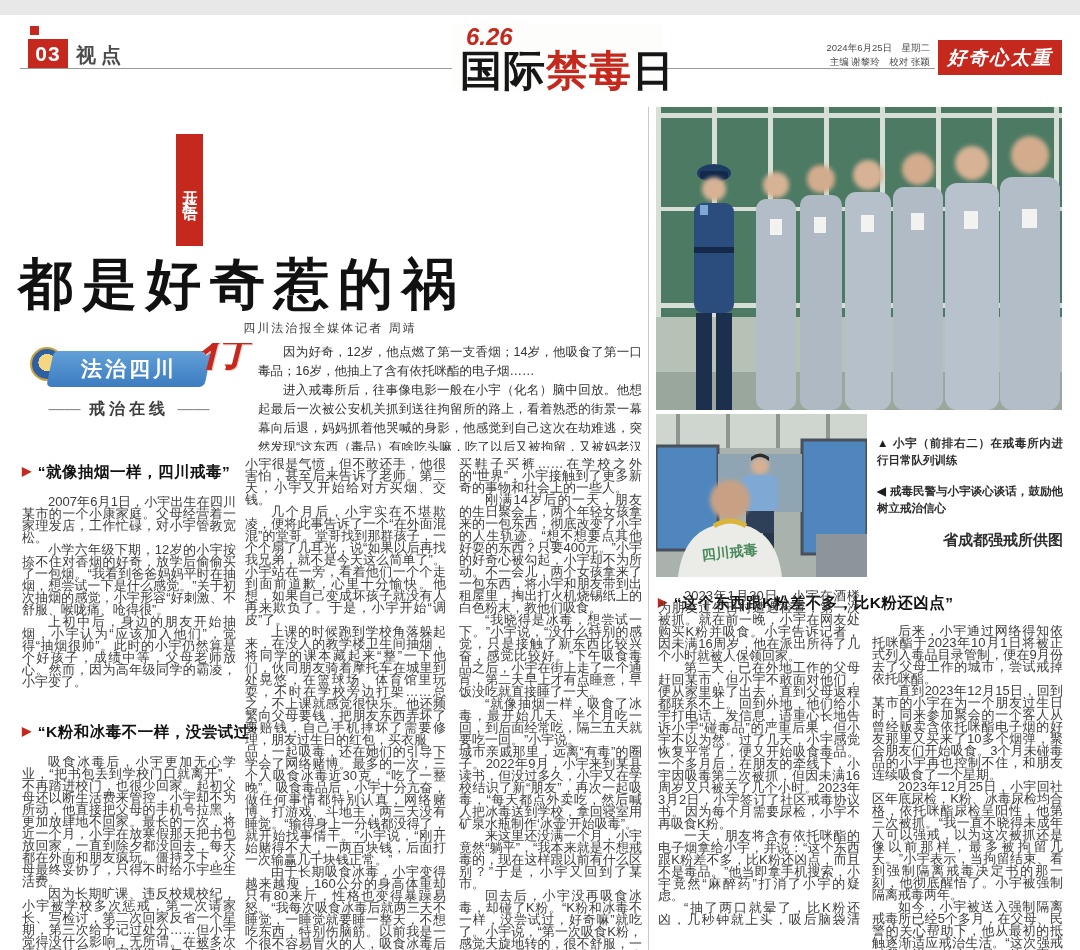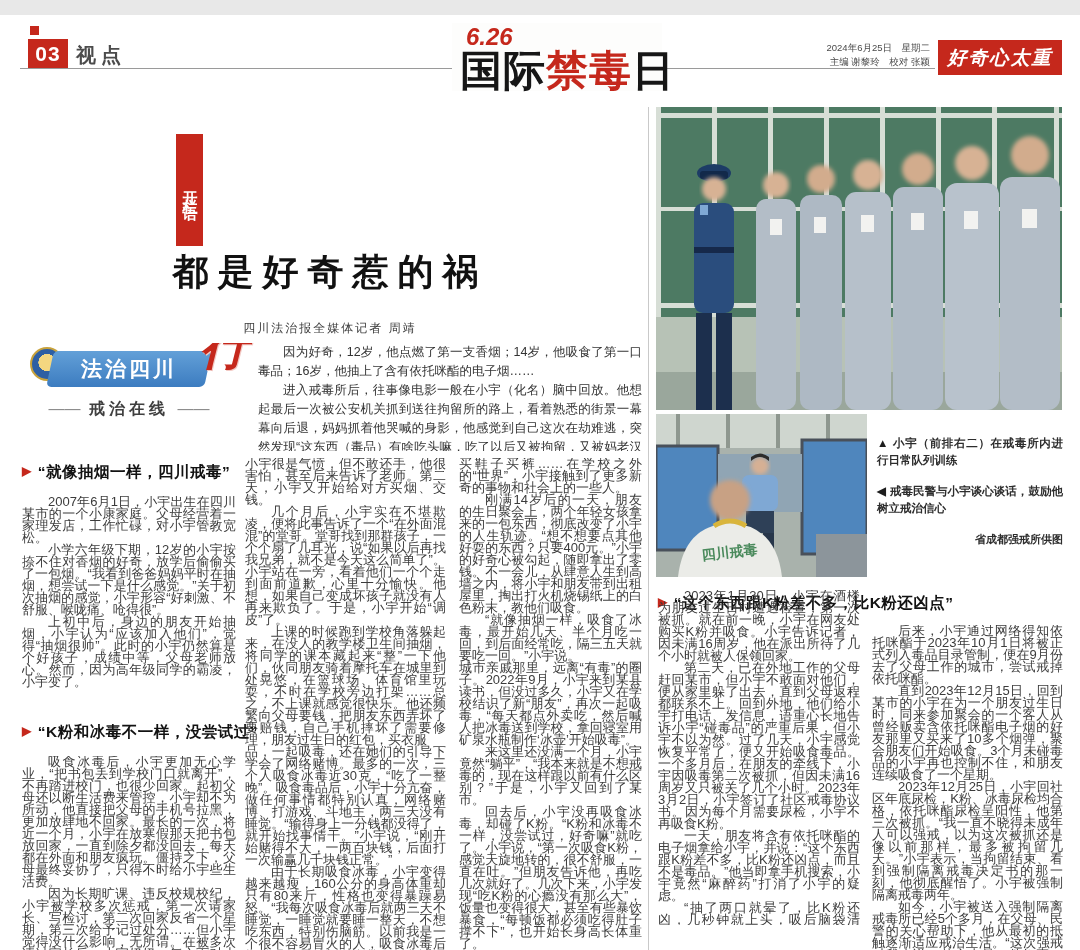--- a/index.html
+++ b/index.html
@@ -23,21 +23,21 @@
 
   
   .open-tab { position:absolute; left:176px; top:119px; width:27px; height:112px; background:#c5281c; color:#fff;
               writing-mode:vertical-rl; text-orientation:upright; font-size:15px; font-weight:bold; letter-spacing:7px;
               display:flex; align-items:center; justify-content:center; }
   .open-text { position:absolute; left:215px; top:95px; width:424px; height:138px; overflow:hidden;
                font-size:12px; line-height:18.6px; color:#474747; text-align:justify; }
   .open-text p { text-indent:2em; }
 
   
-  .headline { position:absolute; left:18px; top:233px; width:624px; text-align:center; font-size:36px; font-weight:900;
+  .headline { position:absolute; left:18px; top:233px; width:624px; font-size:55px; font-weight:900;
               color:#111; letter-spacing:9px; white-space:nowrap; }
   .byline { position:absolute; left:18px; top:305px; width:624px; text-align:center; font-size:12px; color:#3c3c3c; letter-spacing:2px; }
 
   
   .lede { position:absolute; left:24px; top:328px; width:618px; height:108px; overflow:hidden;
           font-size:12.5px; line-height:19px; color:#333; text-align:justify; }
   .lede p { text-indent:2em; }
   .badge-wrap { float:left; width:222px; height:96px; margin:2px 12px 0 0; position:relative; }
   .badge-bar { position:absolute; left:26px; top:6px; width:158px; height:36px; background:linear-gradient(180deg,#63a0d8,#3c7cc0);
                transform:skewX(-12deg); border-radius:5px; }
@@ -51,21 +51,21 @@
                color:#3f3f3f; letter-spacing:4px; }
   .badge-sub .dash { color:#8a8a8a; font-weight:normal; letter-spacing:0; }
 
   
   .photo-main { position:absolute; left:656px; top:92px; width:406px; height:303px; background:#5d8671; overflow:hidden; }
   .photo-second { position:absolute; left:656px; top:399px; width:211px; height:163px; background:#a9b2ac; overflow:hidden; }
   .captions { position:absolute; left:877px; top:420px; width:186px; font-size:11.5px; font-weight:bold;
               color:#2d2d2d; line-height:17px; text-align:justify; }
   .captions .cap { margin-bottom:14px; }
   .captions .arrow { color:#1d1d1d; margin-right:4px; }
-  .photo-credit { text-align:right; font-size:11px; color:#2d2d2d; }
+  .photo-credit { text-align:right; font-size:15px; color:#2d2d2d; }
 
   
   .v-rule { position:absolute; left:648px; top:92px; width:1px; height:853px; background:#c9c9c9; }
 
   
   .sec-head { position:absolute; font-size:15.5px; font-weight:900; color:#121212; letter-spacing:0.5px; white-space:nowrap; }
   .sec-head .tri { color:#c5281c; font-size:12px; margin-right:6px; vertical-align:2px; }
   .sec1 { left:22px; top:447px; }
   .sec2 { left:22px; top:707px; }
   .sec3 { left:658px; top:578px; }
@@ -251,21 +251,22 @@
   <div class="col col2">
       <p class="cont">小宇很是气愤，但不敢还手，他很害怕，甚至后来告诉了老师。第二天，小宇又开始给对方买烟、交钱。</p>
       <p>几个月后，小宇实在不堪欺凌，便将此事告诉了一个“在外面混混”的堂哥。堂哥找到那群孩子，一个个扇了几耳光，说“如果以后再找我兄弟，就不是今天这么简单了”。小宇站在一旁，看着他们一个个走到面前道歉，心里十分愉快。他想，如果自己变成坏孩子就没有人再来欺负了。于是，小宇开始“调皮”了。</p>
       <p>上课的时候跑到学校角落躲起来，在没人的教学楼卫生间抽烟，将同学的课本藏起来“整”一下他们，伙同朋友骑着摩托车在城里到处晃悠，在篮球场、体育馆里玩耍，不时在学校旁边打架……总之，不上课就感觉很快乐。他还频繁向父母要钱，把朋友东西弄坏了要赔钱，自己手机摔坏了需要修理，朋友过生日的红包，买衣服</p>
       <p class="cont">品，一起吸毒，还在她们的引导下学会了网络赌博。最多的一次，三个人吸食冰毒近30克，“吃了一整晚”。吸食毒品后，小宇十分亢奋，做任何事情都特别认真，网络赌博、打游戏、斗地主，两三天没有睡觉。“输得身上一分钱都没得了，就开始找事情干。”小宇说，“刚开始赌得不大，一两百块钱，后面打一次输赢几千块钱正常。”</p>
       <p>由于长期吸食冰毒，小宇变得越来越瘦，160公分的身高体重却只有80来斤，性格也变得暴躁易怒。“我每次吸食冰毒后就两三天不睡觉，一睡觉就要睡一整天，不想吃东西，特别伤脑筋。以前我是一个很不容易冒火的人，吸食冰毒后经常跟父母吵架，在外面两句话没对也能跟人打起来。”小宇从内心觉得，不能再吸食冰毒了。</p>
       <p>为此，小宇还曾主动告诉父母想到另一个</p>
     </div>
   <div class="col col3">
       <p class="cont">买鞋子买裤……在学校之外的“世界”，小宇接触到了更多新奇的事物和社会上的一些人。</p>
-      <p>刚满14岁后的一天，朋友的生日聚会上，两个年轻女孩拿来的一包东西，彻底改变了小宇的人生轨迹。“想不想要点其他好耍的东西？只要400元。”小宇的好奇心被勾起，随即拿出了零钱。不一会儿，从肆意人生到高墙之内，将小宇和朋友带到出租屋里，掏出打火机烧锡纸上的白色粉末，教他们吸食。</p>
+      <p>刚满14岁后的一天，朋友的生日聚会上，两个年轻女孩拿来的一包东西，彻底改变了小宇的人生轨迹。“想不想要点其他好耍的东西？只要400元。”小宇的好奇心被勾起，小宇却不为所动。不一会儿，两个女孩拿来了一包东西，将小宇和朋友带到出租屋里，掏出打火机烧锡纸上的白色粉末，教他们吸食。</p>
+      <p>“我晓得是冰毒，想尝试一下。”小宇说，“没什么特别的感觉，只是接触了新东西比较兴奋，感觉比较好。”下午吸食毒品之后，小宇在街上走了一个通宵，第二天早上才有点睡意，早饭没吃就直接睡了一天。</p>
       <p>“就像抽烟一样，吸食了冰毒，最开始几天、半个月吃一回，到后面经常吃，隔三五天就要吃一回。”小宇说。</p>
       <p class="cont">城市亲戚那里，远离“有毒”的圈子。2022年9月，小宇来到某县读书，但没过多久，小宇又在学校结识了新“朋友”，再次一起吸毒，“每天都点外卖吃，然后喊人把冰毒送到学校，拿回寝室用矿泉水瓶制作‘冰壶’开始吸毒”。</p>
       <p>来这里还没满一个月，小宇竟然“躺平”，“我本来就是不想戒毒的，现在这样跟以前有什么区别？”于是，小宇又回到了某市。</p>
       <p>回去后，小宇没再吸食冰毒，却碰了K粉。“K粉和冰毒不一样，没尝试过，好奇嘛”就吃了。小宇说，“第一次吸食K粉，感觉天旋地转的，很不舒服，一直在吐。”但朋友告诉他，再吃几次就好了。几次下来，小宇发现“吃K粉的心瘾没有那么大”，饭量也变得很大，甚至有些暴饮暴食，“每顿饭都必须吃得肚子撑不下”，也开始长身高长体重了。</p>
     </div>
   <div class="col col4">
       <p>2023年1月30日，小宇在酒楼为朋友过生日时遭遇检查，第一次被抓。就在前一晚，小宇在网友处购买K粉并吸食。小宇告诉记者，因未满16周岁，他在派出所待了几个小时就被人保领回家。</p>
       <p>第二天，已在外地工作的父母赶回某市，但小宇不敢面对他们，便从家里躲了出去，直到父母返程都联系不上。回到外地，他们给小宇打电话、发信息，语重心长地告诉小宇“碰毒品”的严重后果，但小宇不以为然。过了几天，小宇感觉恢复平常了，便又开始吸食毒品。一个多月后，在朋友的牵线下，小宇因吸毒第二次被抓，但因未满16周岁又只被关了几个小时。2023年3月2日，小宇签订了社区戒毒协议书。因为每个月需要尿检，小宇不再吸食K粉。</p>
       <p>一天，朋友将含有依托咪酯的电子烟拿给小宇，并说：“这个东西跟K粉差不多，比K粉还凶点，而且不是毒品。”他当即拿手机搜索，小宇竟然“麻醉药”打消了小宇的疑虑。</p>
       <p>“抽了两口就晕了，比K粉还凶，几秒钟就上头，吸后脑袋清醒，全身都在发麻发抖。”因为新鲜、好奇，小宇吸了第一口，“感觉比K粉还好耍，方便，不容易被认出来。”小宇因此开始天天吸食含有依托咪酯的电子烟，一个烟弹半小时就被吸完。但是，因为吸食依托咪酯自己被抓过多次，在酒吧里、大街上都被抓到过，“但只是东西被缴了，去派出所都没进”。于是，小宇更觉得无所谓，更加肆意地吸食。</p>

